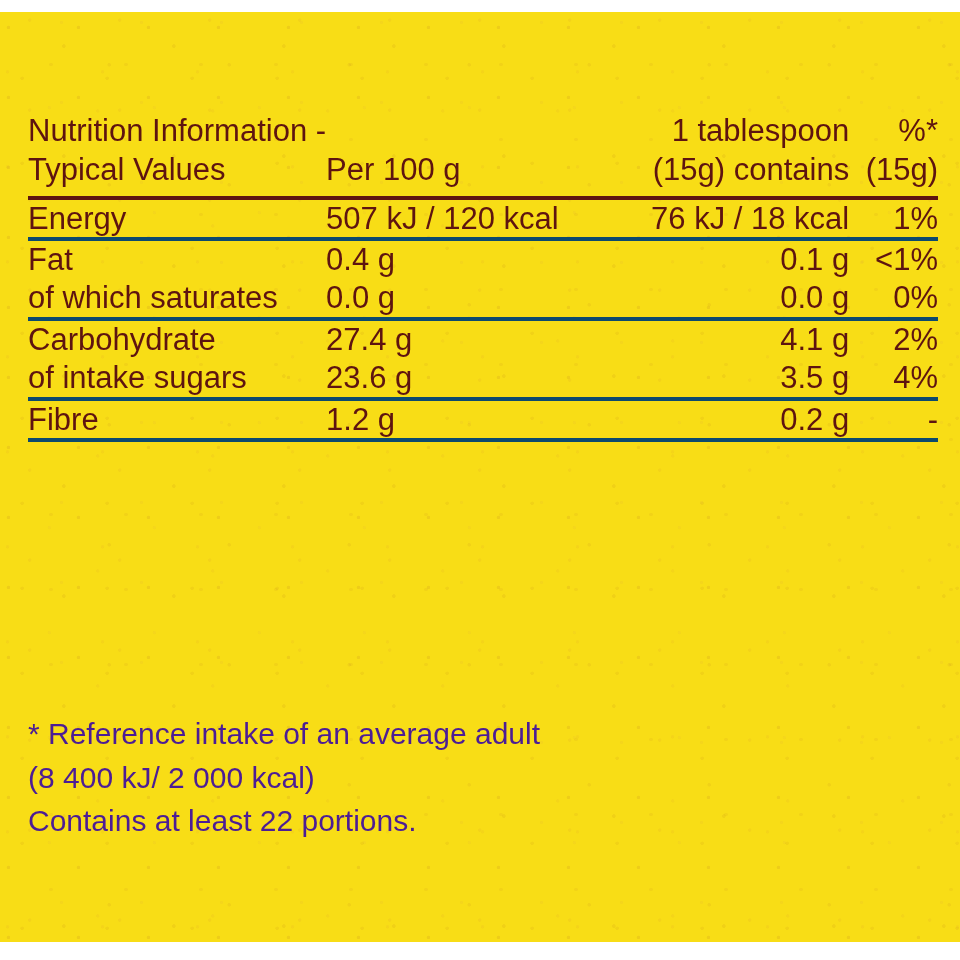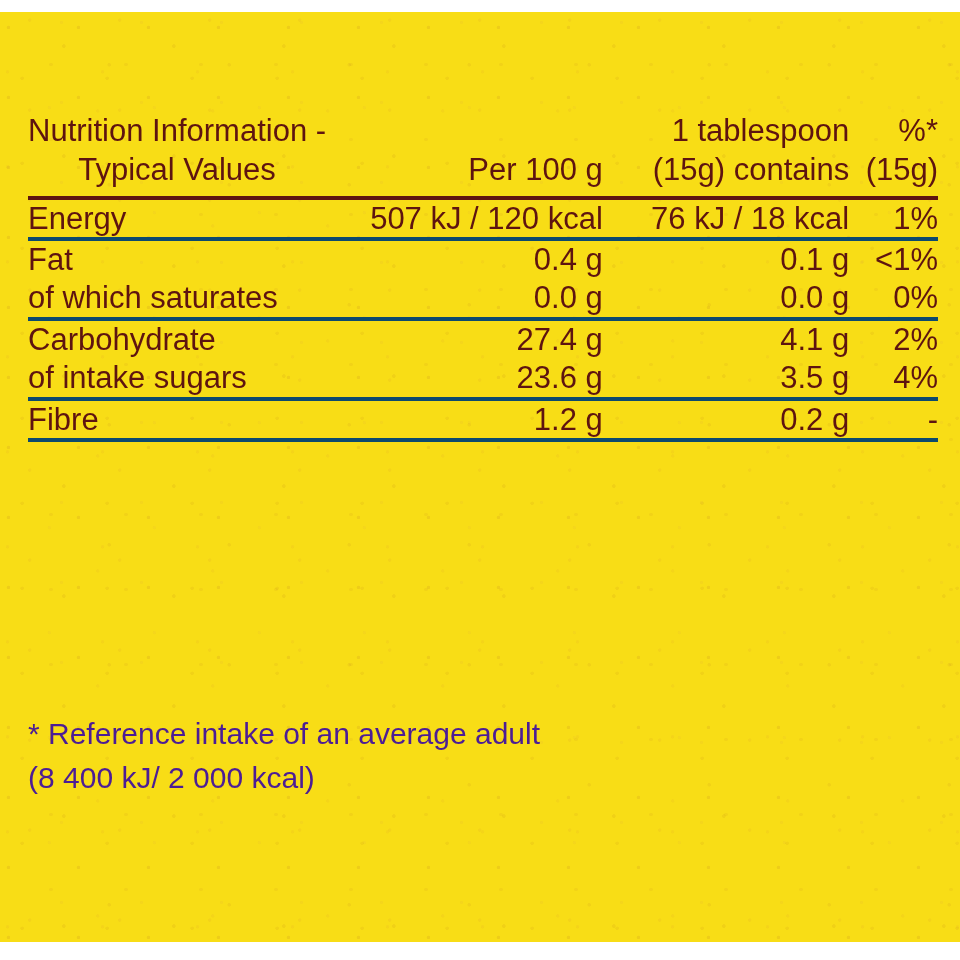--- a/index.html
+++ b/index.html
@@ -53,30 +53,30 @@
     color: #5e1410;
     font-size: 31px;
   }
   table.nutrition td {
     padding: 0;
     vertical-align: bottom;
     line-height: 1.22;
     white-space: nowrap;
   }
   .col-name   { width: 290px; text-align: left;  padding-left: 4px; }
-  .col-per100 { width: 280px; text-align: right; padding-right: 8px; }
+  .col-per100 { width: 280px; padding-right: 8px; }
   .col-serve  { width: 250px; text-align: right; padding-right: 8px; }
   .col-pct    { width: 90px;  text-align: right; padding-right: 4px; }
 
   tr.head td {
     vertical-align: bottom;
     padding-bottom: 6px;
     line-height: 1.25;
   }
-  .head-name { font-size: 31px; text-align: center; }
+  .head-name { font-size: 31px; text-align: left; }
   .head-cell { font-size: 31px; }
 
   .rule-thick { border-bottom: 4px solid #5e1410; }
   .rule-thin  { border-bottom: 4px solid #0c4a6e; }
 
   td.cellpad { padding-top: 6px; padding-bottom: 5px; }
   td.cellpad-tight { padding-top: 2px; padding-bottom: 5px; }
 
   #footnotes {
     position: absolute;
@@ -159,14 +159,15 @@
       </tr>
 
 
     </tbody>
       </table>
   </div>
 
   <div id="footnotes">
     <div>* Reference intake of an average adult</div>
     <div>(8 400 kJ/ 2 000 kcal)</div>
+    <div>Contains at least 22 portions.</div>
   </div>
 </div>
 
 </body></html>

